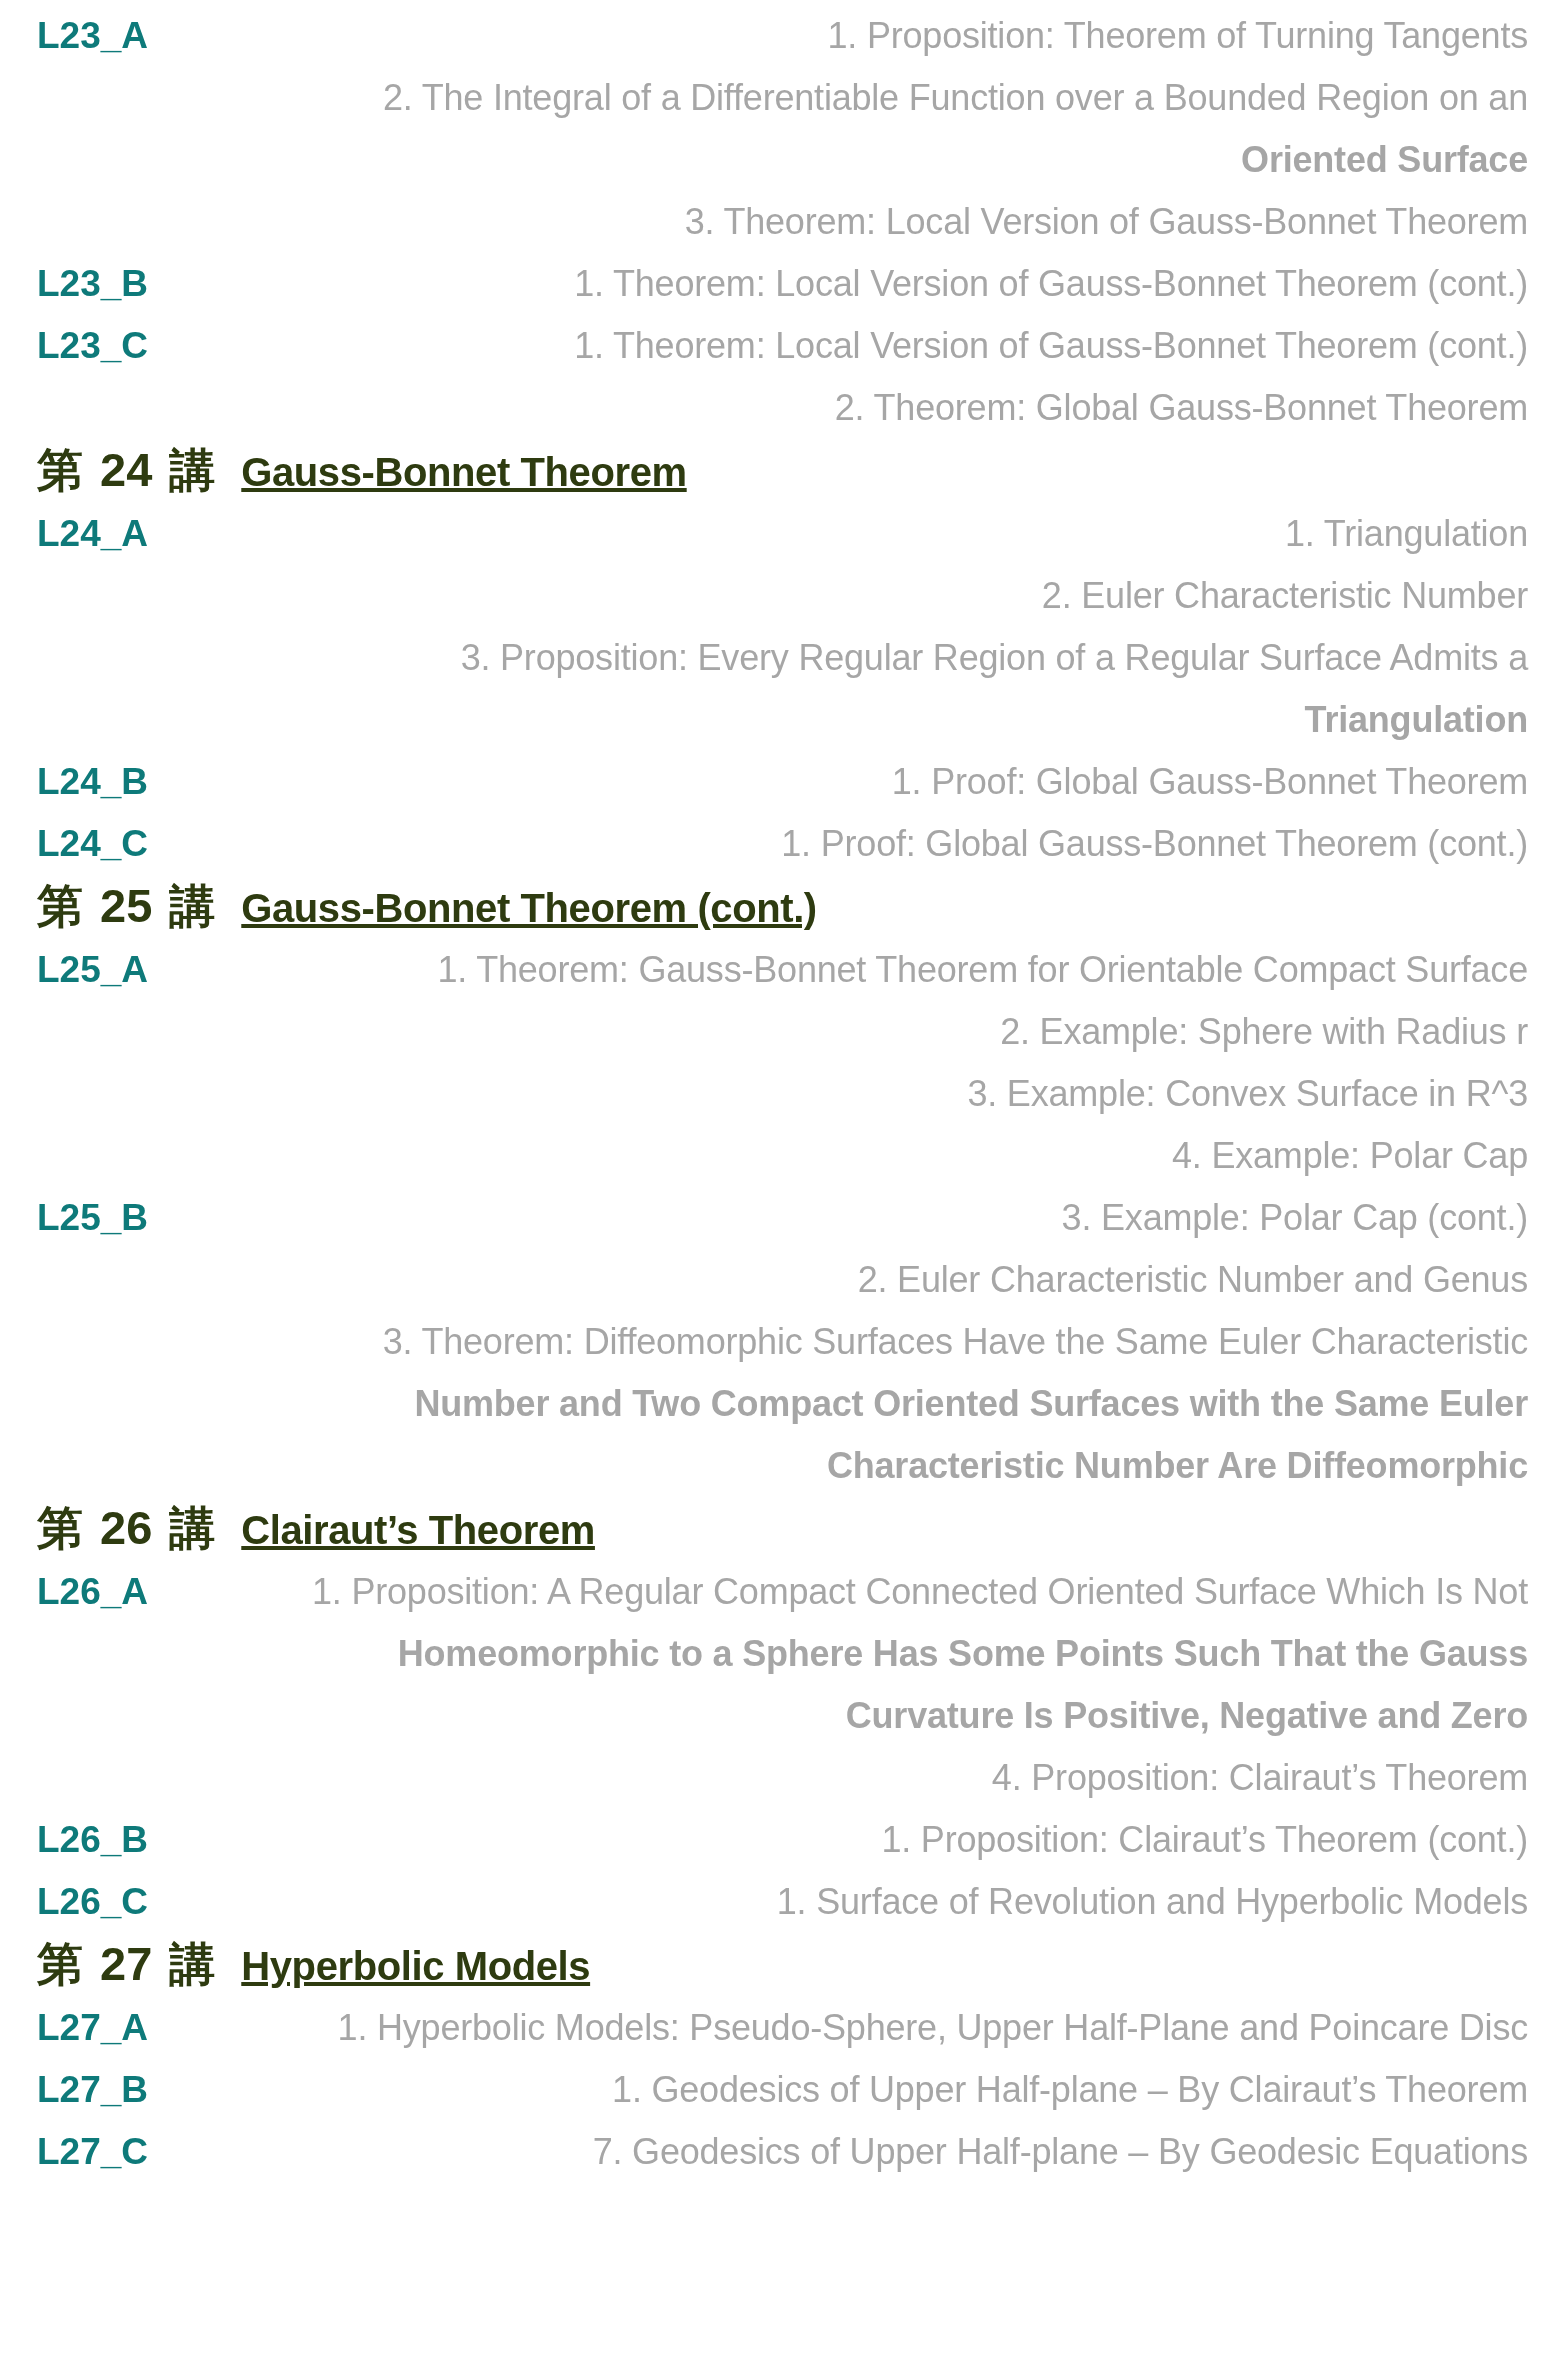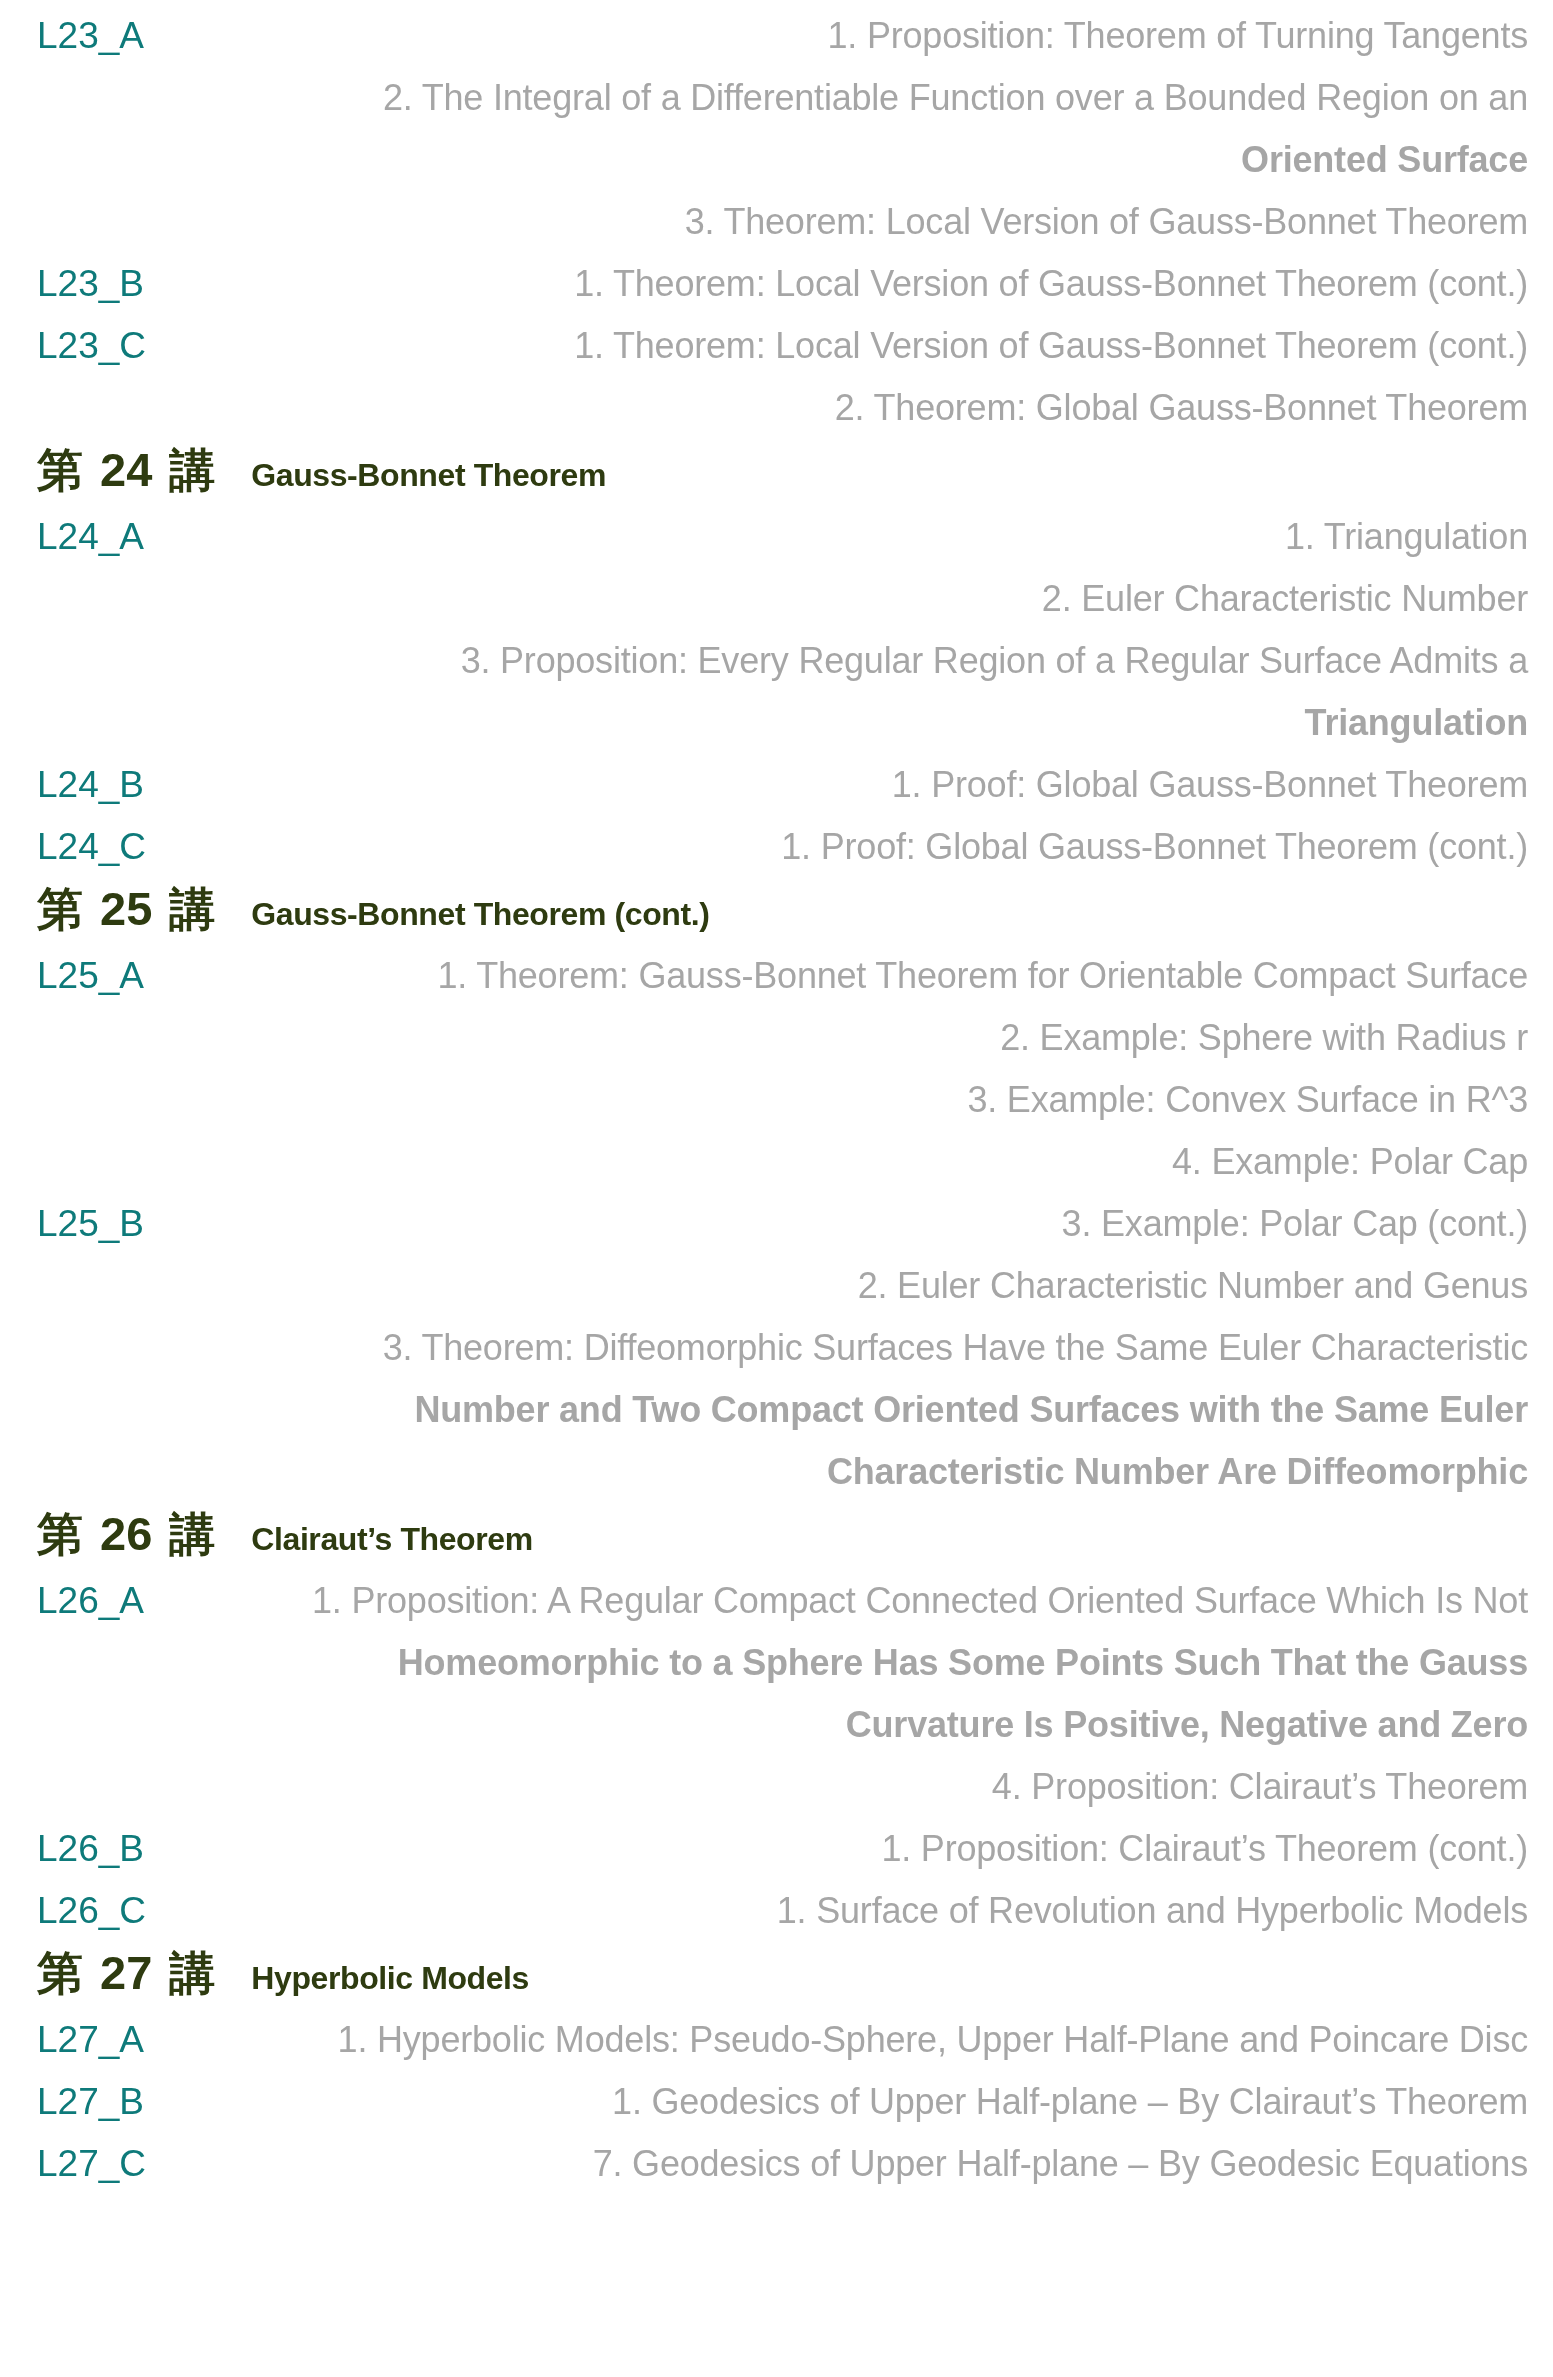--- a/index.html
+++ b/index.html
@@ -25,21 +25,21 @@
     padding: 5px 25px 0 37px;
   }
   .row {
     display: flex;
     align-items: flex-start;
   }
   .label-col {
     flex: 0 0 175px;
   }
   .label {
-    font-weight: 400;
+    font-weight: 700;
     font-size: 37px;
     line-height: 62px;
     color: var(--teal);
   }
   .items-col {
     flex: 1 1 auto;
     min-width: 0;
     text-align: right;
   }
   .line {
@@ -62,23 +62,24 @@
     white-space: nowrap;
   }
   .section-header .cjk {
     font-size: 46px;
   }
   .section-header .num {
     font-size: 47px;
     margin: 0 17px;
   }
   .section-header .title {
-    font-size: 32px;
-    margin-left: 36px;
+    font-size: 40px;
+    margin-left: 26px;
     letter-spacing: -0.4px;
+    text-decoration: underline;
   }
 </style>
 </head>
 <body style="background: rgb(255, 255, 255);">
 
 <main class="outline">
     <div class="row">
       <div class="label-col">
         <div class="label">L23_A</div>
       </div>

